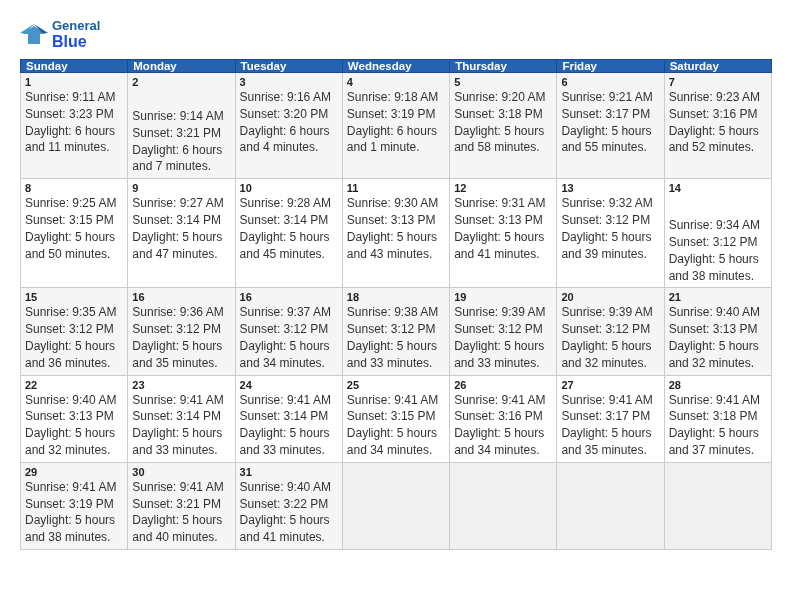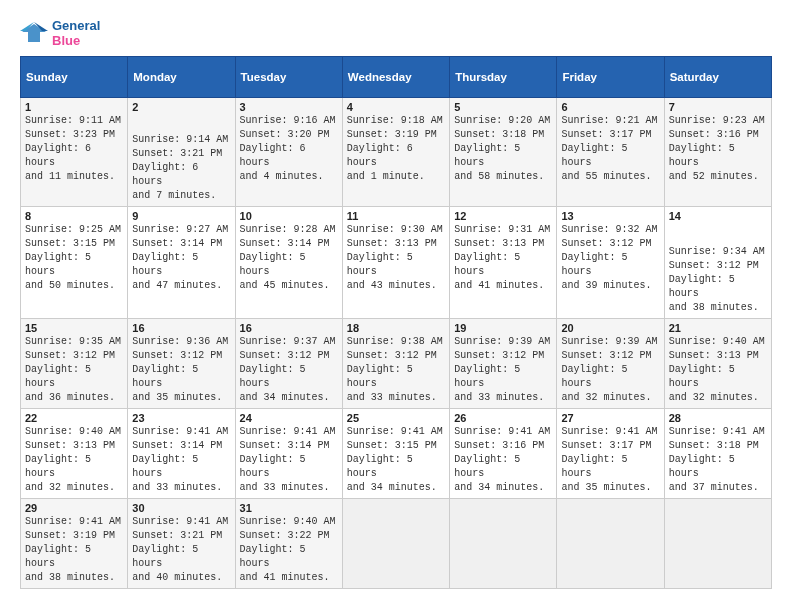--- a/index.html
+++ b/index.html
@@ -48,21 +48,21 @@
       width: 100%;
       border-collapse: collapse;
       table-layout: fixed;
     }
     thead tr th {
       background: #2563b0;
       color: #fff;
       font-size: 11.5px;
       font-weight: bold;
       text-align: left;
-      padding: 14px 5px;
+      padding: 0 5px;
       border: 1px solid #1a4a90;
     }
     tbody tr td {
       border: 1px solid #ccc;
       vertical-align: top;
       padding: 3px 4px;
       font-size: 8.5px;
       color: #222;
       height: 78px;
       background: #fff;
@@ -73,43 +73,42 @@
     tbody tr:nth-child(even) td {
       background: #ffffff;
     }
     .day-num {
       font-size: 11px;
       font-weight: bold;
       display: block;
       margin-bottom: 1px;
     }
     .day-info {
-      font-size: 10px;
+      font-size: 12px;
       line-height: 1.4;
       color: #333;
-      font-family: Liberation Mono, monospace;
     }
     .empty-cell {
       background: #f0f0f0 !important;
     }
   </style>
 </head>
 <body>
 
 <div class="page">
   <div class="header">
     <div class="logo">
       <svg class="logo-bird" viewBox="0 0 28 22" xmlns="http://www.w3.org/2000/svg">
         <polygon points="14,2 26,10 20,10 20,20 8,20 8,10 2,10" fill="#2a7fc1" opacity="0.85"></polygon>
         <polygon points="14,0 28,9 22,9" fill="#1a5fa0"></polygon>
         <polygon points="14,0 0,9 6,9" fill="#3a9fd1"></polygon>
       </svg>
       <div>
         <div style="font-size:13px;font-weight:bold;color:#1a5fa0;">General</div>
-        <div style="font-size:13px;font-weight:bold;color:#ec4899;">Blue</div>
+        <div style="font-size:16px;font-weight:bold;color:#1d4ed8;">Blue</div>
       </div>
     </div>
     <div class="title-block">
     </div>
   </div>
 
   <table>
     <thead>
       <tr>
       <th>Sunday</th>

